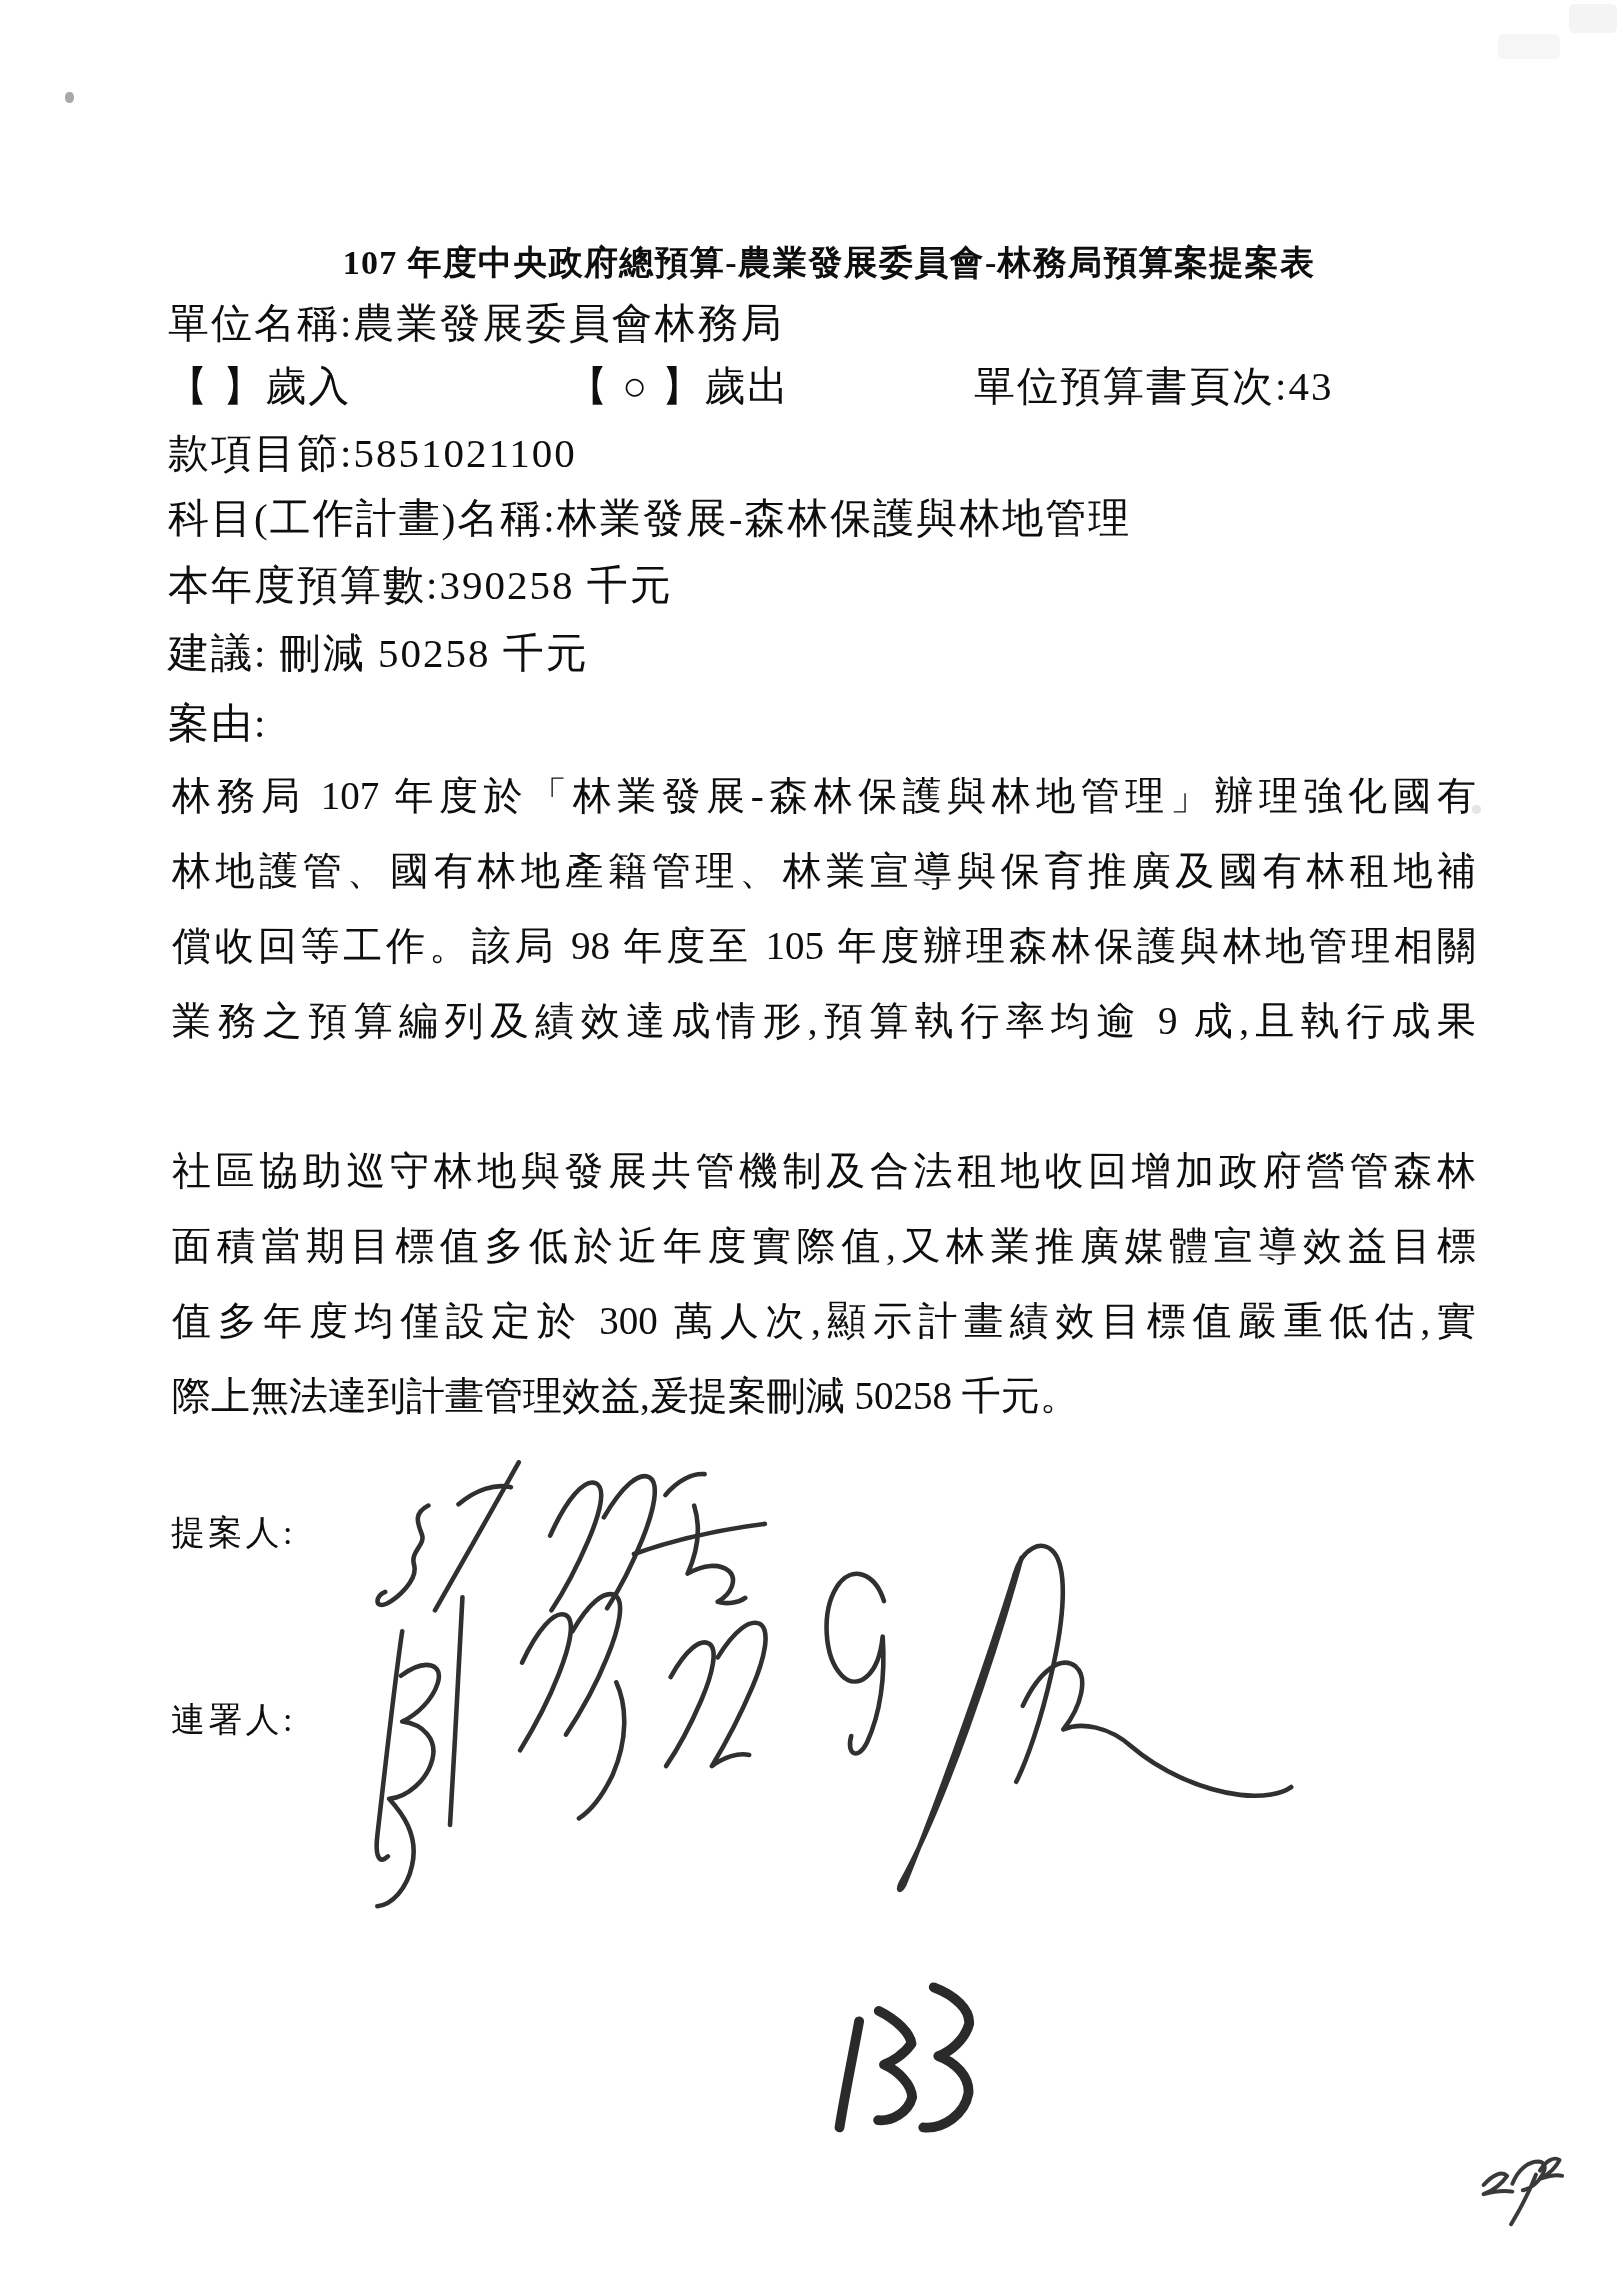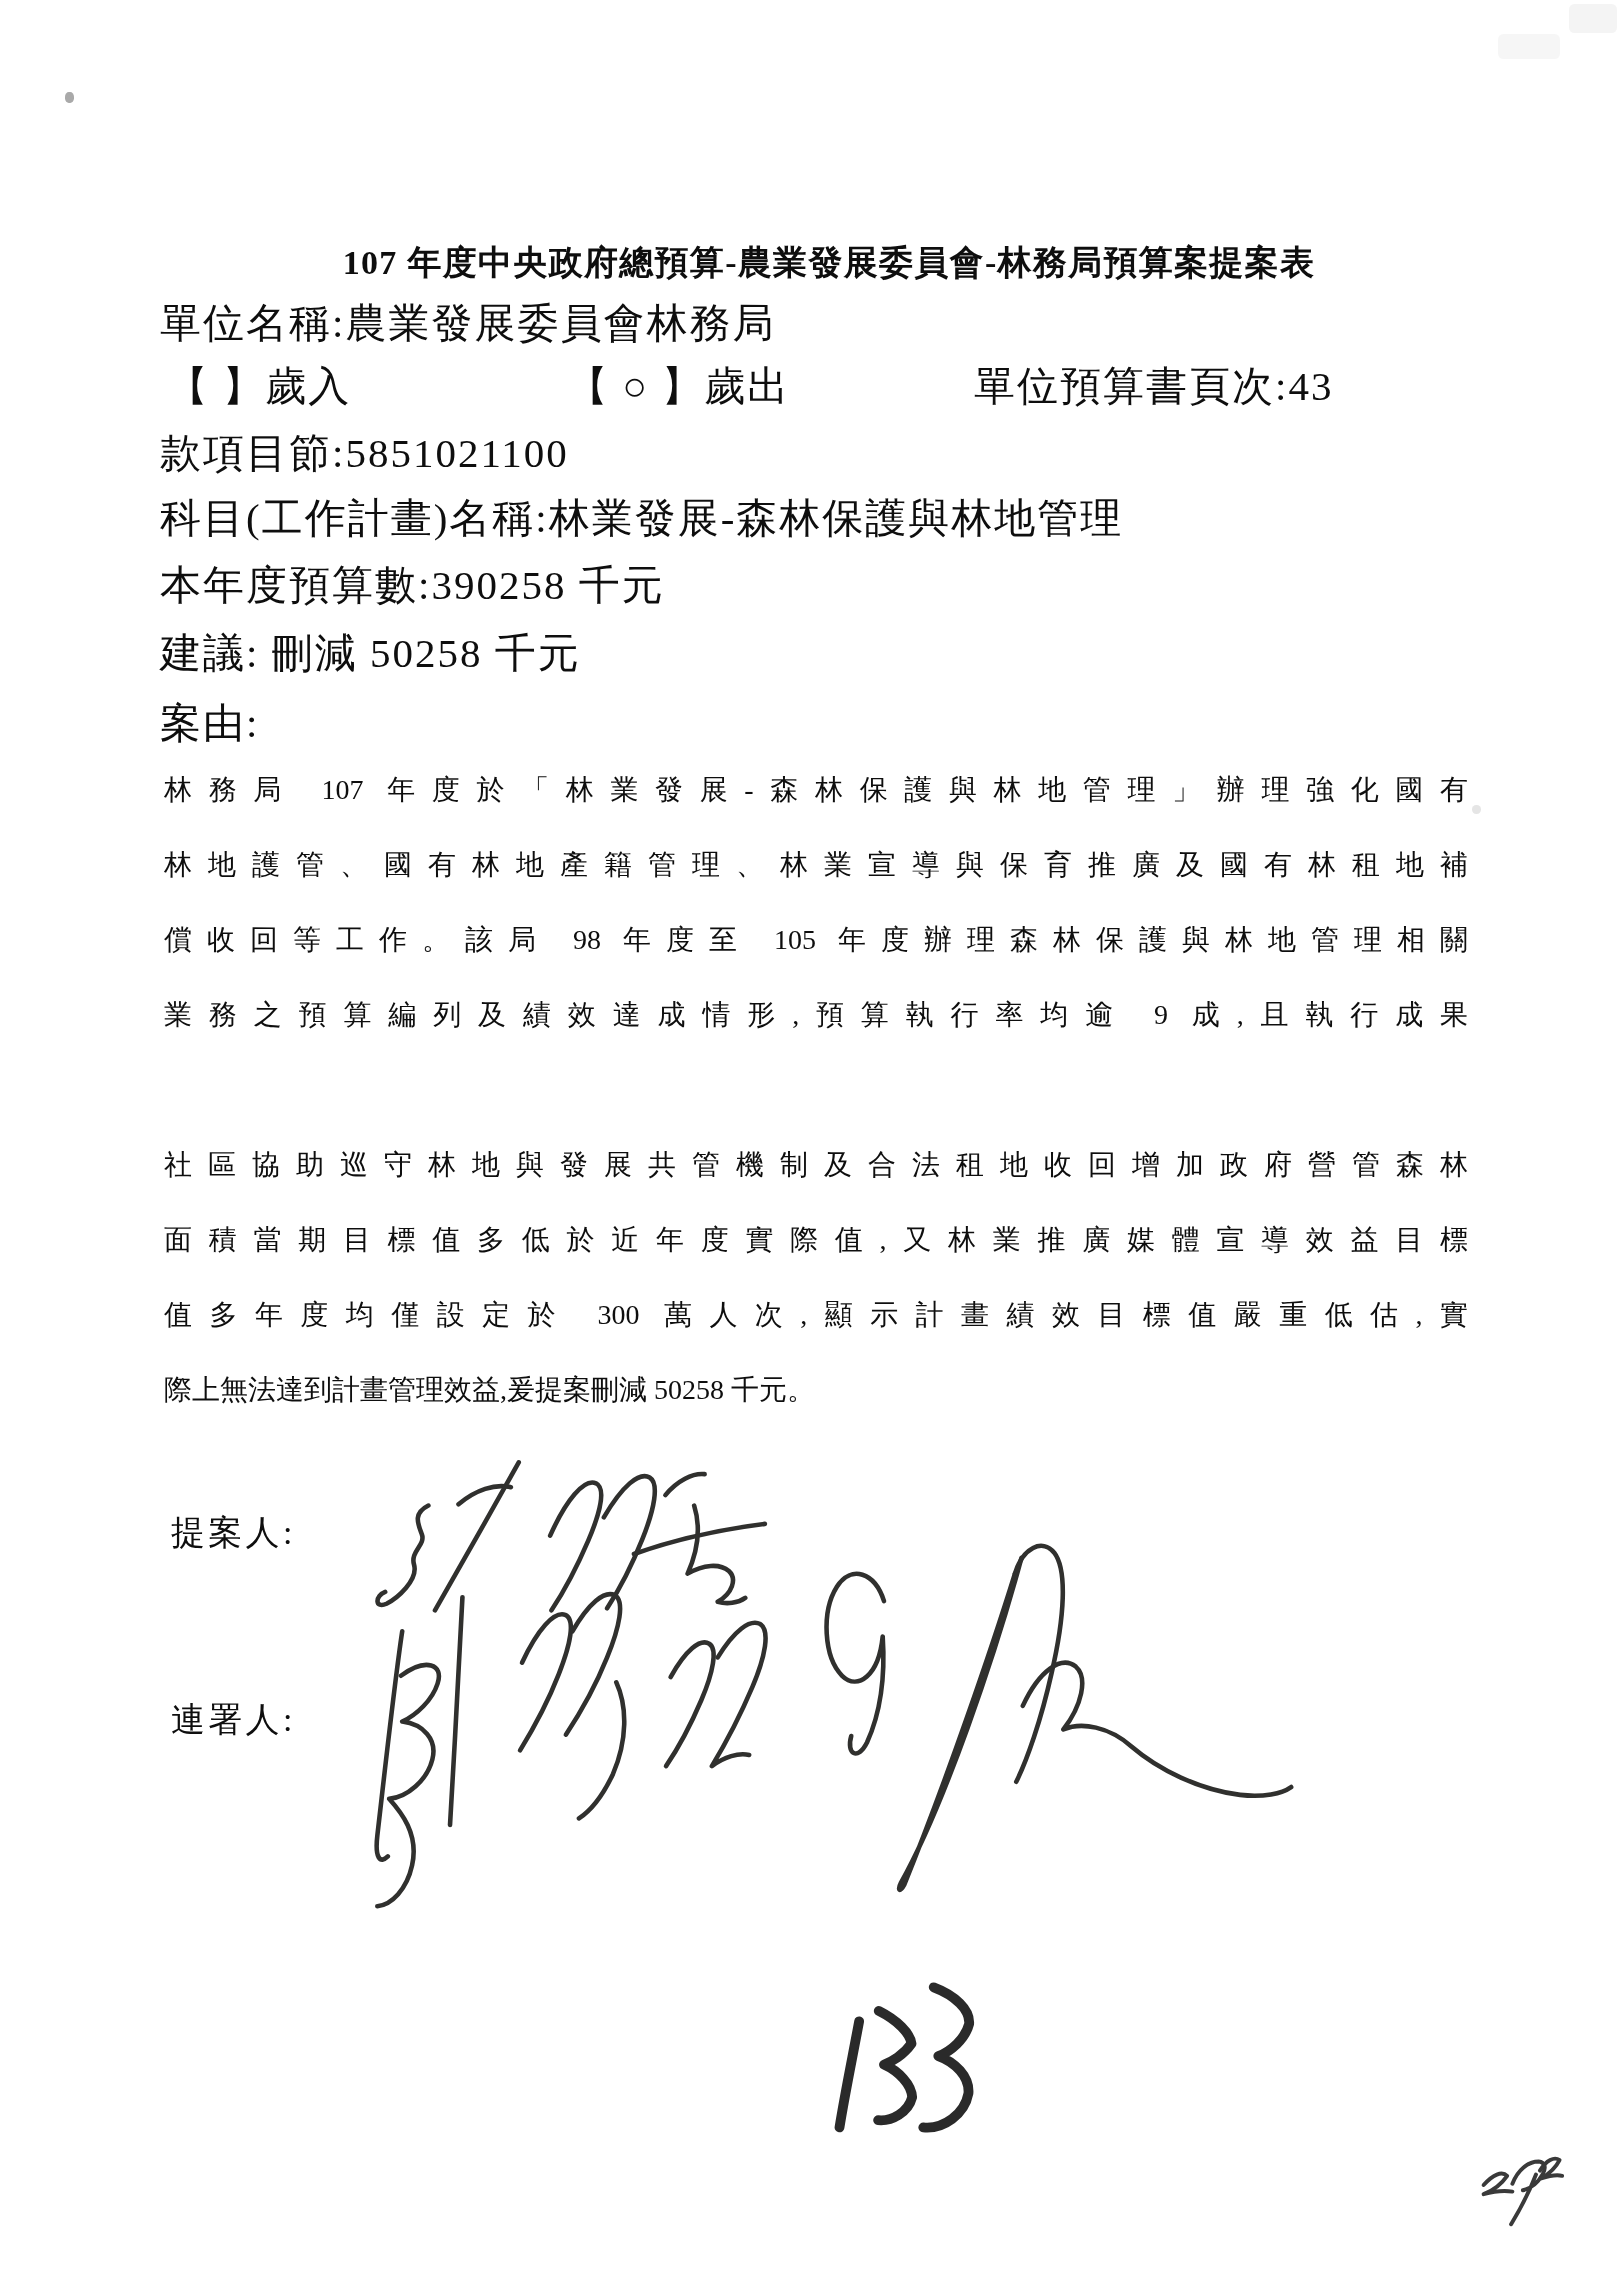--- a/index.html
+++ b/index.html
@@ -4,33 +4,33 @@
 <style>
   html,body{margin:0;padding:0;background:#ffffff;}
   .page{
     position:relative;width:1624px;height:2295px;background:#ffffff;overflow:hidden;
     font-family:"Liberation Serif","DejaVu Serif",serif;color:#0e0e0e;
   }
   .title{
     position:absolute;top:227px;left:0;width:100%;margin:17px;text-align:center;
     font-size:34px;font-weight:700;letter-spacing:1.3px;line-height:1.1;white-space:nowrap;
   }
-  .line{position:absolute;left:160px;font-size:41px;letter-spacing:2px;line-height:1.1;white-space:nowrap;}
+  .line{position:absolute;left:168px;font-size:41px;letter-spacing:2px;line-height:1.1;white-space:nowrap;}
   .unit{top:301px;}
   .seg{position:absolute;font-size:41px;letter-spacing:2px;line-height:1.1;white-space:nowrap;}
   .seg-rev{top:364px;left:167px;}
   .seg-exp{top:364px;left:567px;}
   .seg-page{top:364px;left:974px;}
   .code{top:431px;}
   .subject{top:496px;text-align:right;}
   .budget{top:563px;}
   .suggest{top:631px;}
   .case{top:701px;}
   .para{
-    position:absolute;left:164px;width:1304px;font-size:28px;line-height:1.1;
+    position:absolute;left:172px;width:1304px;font-size:39px;line-height:1.1;
     text-align:justify;text-align-last:justify;text-justify:inter-character;
   }
   .pl1{top:775px}.pl2{top:850px}.pl3{top:925px}.pl4{top:1000px}.pl5{top:1075px}
   .pl6{top:1150px}.pl7{top:1225px}.pl8{top:1300px}
   .pl9{top:1375px;text-align-last:left;}
   .siglabel{position:absolute;left:171px;font-size:34px;font-weight:400;letter-spacing:3.3px;line-height:1.1;}
   .proposer{top:1514px;}
   .cosigner{top:1701px;}
   .ink{position:absolute;top:0;left:0;width:1624px;height:2295px;}
   .ink path{fill:none;stroke:#30302e;stroke-linecap:round;stroke-linejoin:round;}

